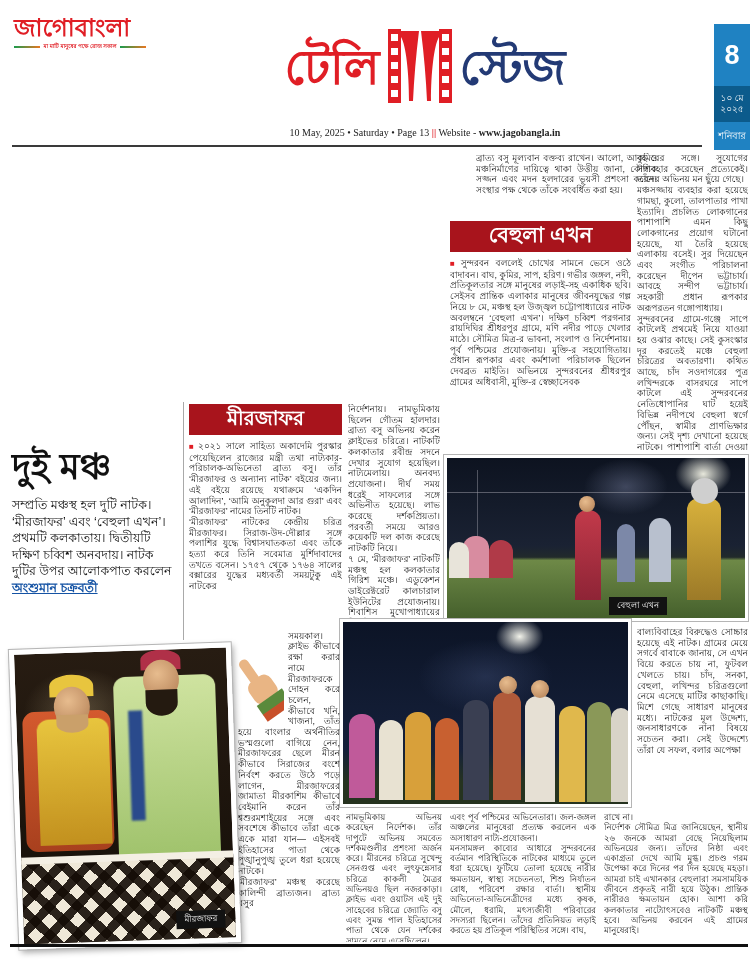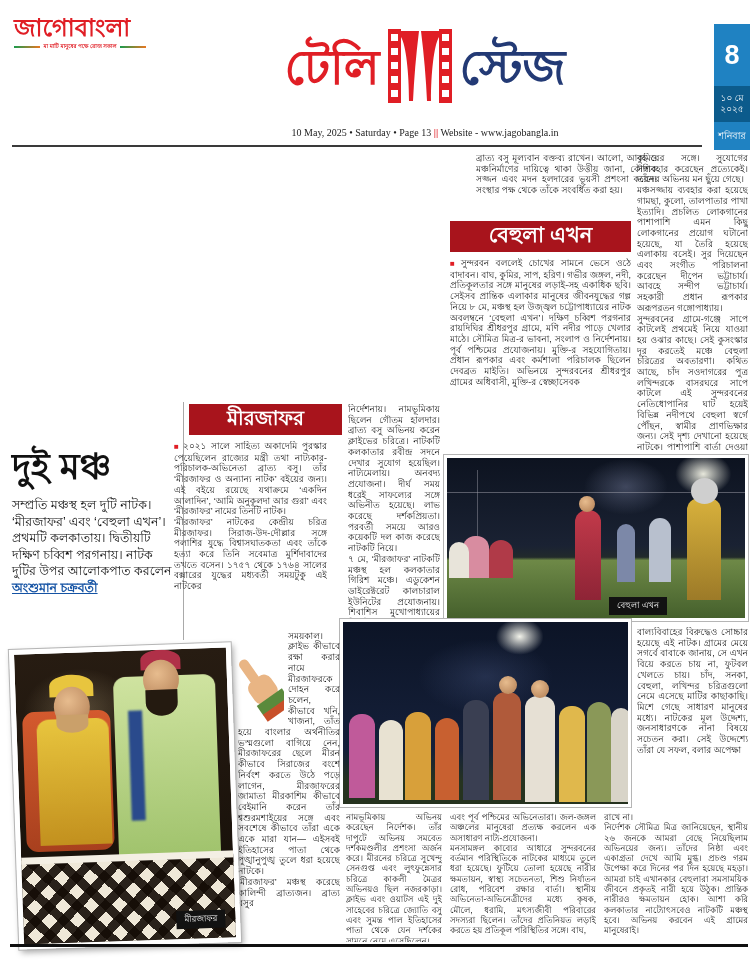--- a/index.html
+++ b/index.html
@@ -18,21 +18,21 @@
   .tagline{display:flex;align-items:center;gap:3px;margin-top:3px;width:132px;}
   .tag-rule{flex:1;height:2px;background:linear-gradient(90deg,#1a9b4e,#e87722);}
   .tagline-text{font-size:5.5px;color:var(--red);font-weight:bold;white-space:nowrap;}
   .promo{font-size:11.5px;line-height:15.5px;font-weight:bold;color:#111;}
   .masthead{display:flex;align-items:center;justify-content:center;}
   .mast-word{font-size:48px;font-weight:bold;line-height:1;}
   .mast-1{color:var(--red);}
   .mast-2{color:var(--navy);}
   .dateline{font-family:"Liberation Serif","DejaVu Serif",serif;font-size:10px;color:#222;text-align:center;}
   .dateline .sep{color:var(--red);font-weight:bold;}
-  .dateline .site{font-weight:normal;}
+  .dateline .site{font-weight:bold;}
   .pagebox{display:flex;flex-direction:column;overflow:hidden;}
   .pb-num{background:var(--blue-box);color:#fff;font-size:27px;font-weight:bold;height:62px;display:flex;align-items:center;justify-content:center;}
   .pb-date{background:var(--blue-box-dark);color:#fff;font-size:9px;line-height:11px;height:36px;display:flex;flex-direction:column;align-items:center;justify-content:center;text-align:center;}
   .pb-day{background:var(--blue-box);color:#fff;font-size:9.5px;height:28px;display:flex;align-items:center;justify-content:center;}
   .rule{background:#3a3a3a;}
   
   .red-hdr{background:var(--red-dark);color:#fff;font-weight:bold;display:flex;align-items:center;justify-content:center;}
   .headline{font-size:36px;line-height:1.2;font-weight:bold;color:#111;}
   .standfirst{font-size:12.5px;line-height:16.5px;color:#111;text-align:left;margin-top:9px;}
   .byline{color:var(--byline);font-weight:bold;text-decoration:underline;}
@@ -107,26 +107,26 @@
   <div class="abs txt" style="left:450px;top:258px;width:181px;height:196px;"><span class="bullet">■</span><span>সুন্দরবন বললেই চোখের সামনে ভেসে ওঠে বাদাবন। বাঘ, কুমির, সাপ, হরিণ। গভীর জঙ্গল, নদী, প্রতিকূলতার সঙ্গে মানুষের লড়াই-সহ একাধিক ছবি। সেইসব প্রান্তিক এলাকার মানুষের জীবনযুদ্ধের গল্প নিয়ে ৮ মে, মঞ্চস্থ হল উজ্জ্বল চট্টোপাধ্যায়ের নাটক অবলম্বনে ‘বেহুলা এখন’। দক্ষিণ চব্বিশ পরগনার রায়দিঘির শ্রীধরপুর গ্রামে, মণি নদীর পাড়ে খেলার মাঠে। সৌমিত্র মিত্র-র ভাবনা, সংলাপ ও নির্দেশনায়। পূর্ব পশ্চিমের প্রযোজনায়। মুক্তি-র সহযোগিতায়। প্রধান রূপকার এবং কর্মশালা পরিচালক ছিলেন দেবব্রত মাইতি। অভিনয়ে সুন্দরবনের শ্রীধরপুর গ্রামের অধিবাসী, মুক্তি-র স্বেচ্ছাসেবক</span></div>
 
   <div class="abs txt" style="left:637px;top:153px;width:111px;height:298px;">কুমিরের সঙ্গে। সুযোগের সদ্ব্যবহার করেছেন প্রত্যেকেই। তাঁদের অভিনয় মন ছুঁয়ে গেছে।
 মঞ্চসজ্জায় ব্যবহার করা হয়েছে গামছা, কুলো, তালপাতার পাখা ইত্যাদি। প্রচলিত লোকগানের পাশাপাশি এমন কিছু লোকগানের প্রয়োগ ঘটানো হয়েছে, যা তৈরি হয়েছে এলাকায় বসেই। সুর দিয়েছেন এবং সংগীত পরিচালনা করেছেন দীপেন ভট্টাচার্য। আবহে সন্দীপ ভট্টাচার্য। সহকারী প্রধান রূপকার অরূপরতন গঙ্গোপাধ্যায়।
 সুন্দরবনের গ্রামে-গঞ্জে সাপে কাটলেই প্রথমেই নিয়ে যাওয়া হয় ওঝার কাছে। সেই কুসংস্কার দূর করতেই মঞ্চে বেহুলা চরিত্রের অবতারণা। কথিত আছে, চাঁদ সওদাগরের পুত্র লখিন্দরকে বাসরঘরে সাপে কাটলে এই সুন্দরবনের নেতিধোপানির ঘাট হয়েই বিভিন্ন নদীপথে বেহুলা স্বর্গে পৌঁছন, স্বামীর প্রাণভিক্ষার জন্য। সেই দৃশ্য দেখানো হয়েছে নাটকে। পাশাপাশি বার্তা দেওয়া হয়েছে, সাপে কাটলে ওঝার কাছে নয়, যেতে হবে চিকিৎসকের কাছে।</div>
 
   <div class="abs" style="left:12px;top:402px;width:168px;margin-top:43px;">
     <div class="headline">
       <div>দুই মঞ্চ</div>
     </div>
-    <div class="standfirst"><span>সম্প্রতি মঞ্চস্থ হল দুটি নাটক। ‘মীরজাফর’ এবং ‘বেহুলা এখন’। প্রথমটি কলকাতায়। দ্বিতীয়টি দক্ষিণ চব্বিশ পরগনায়। নাটক দুটির উপর আলোকপাত করলেন </span><span class="byline">অংশুমান চক্রবর্তী</span></div>
+    <div class="standfirst"><span>সম্প্রতি মঞ্চস্থ হল দুটি নাটক। ‘মীরজাফর’ এবং ‘বেহুলা এখন’। প্রথমটি কলকাতায়। দ্বিতীয়টি দক্ষিণ চব্বিশ অনবদায়। নাটক দুটির উপর আলোকপাত করলেন </span><span class="byline">অংশুমান চক্রবর্তী</span></div>
   </div>
   <div class="abs divider" style="left:183px;top:402px;width:1px;height:238px;"></div>
 
   <div class="abs red-hdr" style="left:189px;top:404px;width:153px;height:31px;font-size:20px;">মীরজাফর</div>
-  <div class="abs txt" style="left:174px;top:441px;width:153px;height:177px;"><span class="bullet">■</span><span>২০২১ সালে সাহিত্য অকাদেমি পুরস্কার পেয়েছিলেন রাজ্যের মন্ত্রী তথা নাট্যকার-পরিচালক-অভিনেতা ব্রাত্য বসু। তাঁর ‘মীরজাফর ও অন্যান্য নাটক’ বইয়ের জন্য। এই বইয়ে রয়েছে যথাক্রমে ‘একদিন আলাদিন’, ‘আমি অনুকূলদা আর গুরা’ এবং ‘মীরজাফর’ নামের তিনটি নাটক।
+  <div class="abs txt" style="left:189px;top:441px;width:153px;height:177px;"><span class="bullet">■</span><span>২০২১ সালে সাহিত্য অকাদেমি পুরস্কার পেয়েছিলেন রাজ্যের মন্ত্রী তথা নাট্যকার-পরিচালক-অভিনেতা ব্রাত্য বসু। তাঁর ‘মীরজাফর ও অন্যান্য নাটক’ বইয়ের জন্য। এই বইয়ে রয়েছে যথাক্রমে ‘একদিন আলাদিন’, ‘আমি অনুকূলদা আর গুরা’ এবং ‘মীরজাফর’ নামের তিনটি নাটক।
 ‘মীরজাফর’ নাটকের কেন্দ্রীয় চরিত্র মীরজাফর। সিরাজ-উদ-দৌল্লার সঙ্গে পলাশির যুদ্ধে বিশ্বাসঘাতকতা এবং তাঁকে হত্যা করে তিনি সবেমাত্র মুর্শিদাবাদের তখতে বসেন। ১৭৫৭ থেকে ১৭৬৪ সালের বক্সারের যুদ্ধের মধ্যবর্তী সময়টুকু এই নাটকের</span></div>
   <div class="abs txt" style="left:348px;top:404px;width:92px;height:214px;">নির্দেশনায়। নামভূমিকায় ছিলেন গৌতম হালদার। ব্রাত্য বসু অভিনয় করেন ক্লাইভের চরিত্রে। নাটকটি কলকাতার রবীন্দ্র সদনে দেখার সুযোগ হয়েছিল। নাট্যমেলায়। অনবদ্য প্রযোজনা। দীর্ঘ সময় ধরেই সাফল্যের সঙ্গে অভিনীত হয়েছে। লাভ করেছে দর্শকপ্রিয়তা। পরবর্তী সময়ে আরও কয়েকটি দল কাজ করেছে নাটকটি নিয়ে।
 ৭ মে, ‘মীরজাফর’ নাটকটি মঞ্চস্থ হল কলকাতার গিরিশ মঞ্চে। এডুকেশন ডাইরেক্টরেট কালচারাল ইউনিটের প্রযোজনায়। শিবাশিস মুখোপাধ্যায়ের নির্দেশনায়।</div>
 
   <div class="abs photo" style="left:444px;top:455px;width:304px;height:166px;background:linear-gradient(180deg,#0d1320,#1a2233 55%,#2a3322 70%);">
     <div class="photo-inner" style="background:
       radial-gradient(40px 30px at 86% 10%,rgba(255,255,240,.9),transparent 70%),
       radial-gradient(60px 40px at 60% 18%,rgba(200,210,255,.25),transparent 70%),
       linear-gradient(transparent 62%, #6e8947 64%, #45602c 100%);"></div>
     <div class="abs" style="left:0;top:34px;width:304px;height:1px;background:rgba(160,160,170,.5);"></div>

